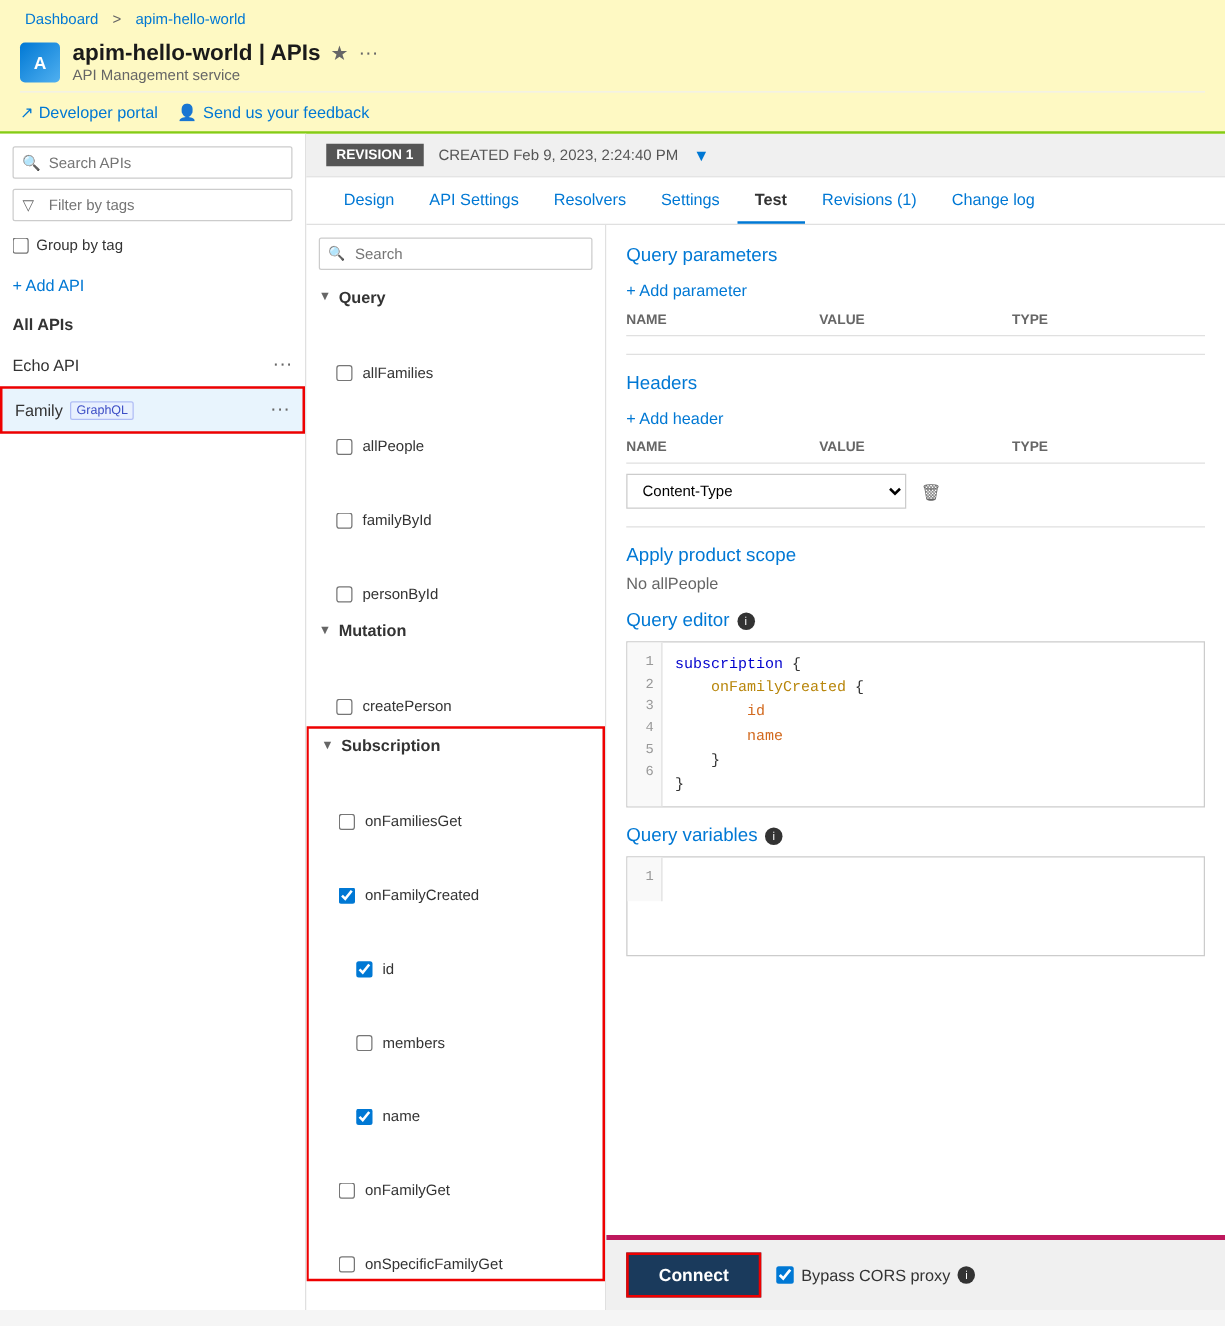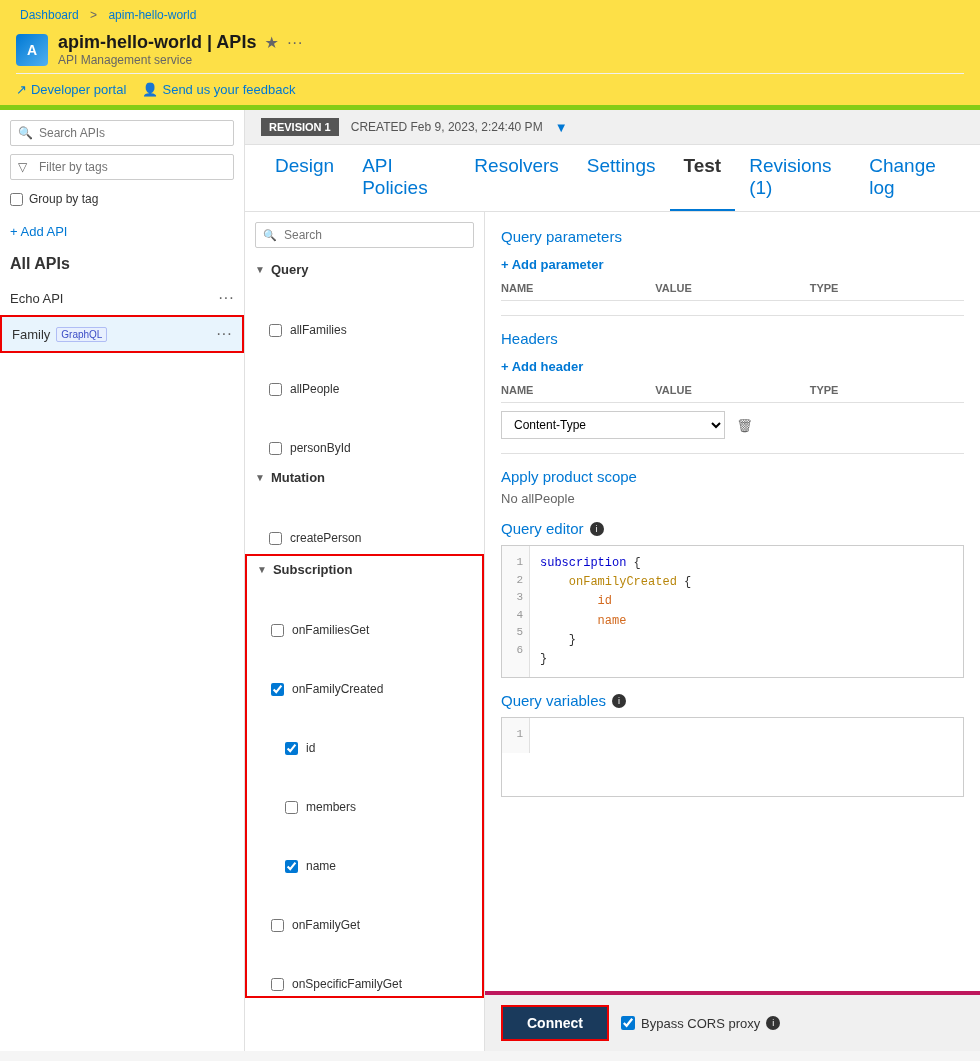--- a/index.html
+++ b/index.html
@@ -1,19 +1,19 @@
 <!DOCTYPE html>
 <html><head>
   <meta charset="utf-8">
   <style>
     * { box-sizing: border-box; margin: 0; padding: 0; }
     body { font-family: 'Segoe UI', Arial, sans-serif; font-size: 13px; color: #333; background: #f5f5f5; }
 
     
-    .top-bar { background: #fde047; border-bottom: 5px solid #84cc16; padding: 0 16px; }
+    .top-bar { background: #fef9c3; border-bottom: 2px solid #84cc16; padding: 0 16px; }
     .breadcrumb { font-size: 12px; color: #0078d4; padding: 8px 0 4px; }
     .breadcrumb span { color: #666; margin: 0 4px; }
     .app-header { display: flex; align-items: center; padding: 6px 0; }
     .app-icon { width: 32px; height: 32px; background: linear-gradient(135deg, #0078d4, #50b0f0); border-radius: 4px; margin-right: 10px; display: flex; align-items: center; justify-content: center; color: white; font-size: 14px; font-weight: bold; }
     .app-title { font-size: 18px; font-weight: 600; color: #1a1a1a; }
     .app-subtitle { font-size: 12px; color: #666; }
     .action-bar { display: flex; gap: 16px; padding: 8px 0; border-top: 1px solid #f0f0f0; }
     .action-link { color: #0078d4; font-size: 13px; cursor: pointer; display: flex; align-items: center; gap: 4px; text-decoration: none; }
 
     
@@ -23,39 +23,39 @@
     .sidebar { width: 245px; background: #fff; border-right: 1px solid #e0e0e0; padding: 10px 0; flex-shrink: 0; overflow-y: auto; }
     .sidebar-search { margin: 0 10px 8px; position: relative; }
     .sidebar-search input { width: 100%; padding: 5px 8px 5px 28px; border: 1px solid #ccc; font-size: 12px; border-radius: 2px; }
     .sidebar-search .search-icon { position: absolute; left: 8px; top: 50%; transform: translateY(-50%); color: #666; font-size: 12px; }
     .sidebar-filter { margin: 0 10px 8px; position: relative; }
     .sidebar-filter input { width: 100%; padding: 5px 8px 5px 28px; border: 1px solid #ccc; font-size: 12px; border-radius: 2px; }
     .sidebar-filter .filter-icon { position: absolute; left: 8px; top: 50%; transform: translateY(-50%); color: #666; font-size: 12px; }
     .group-by-tag { display: flex; align-items: center; gap: 6px; padding: 4px 10px 10px; font-size: 12px; }
     .group-by-tag input { margin: 0; }
     .add-api { color: #0078d4; font-size: 13px; padding: 8px 10px; cursor: pointer; display: flex; align-items: center; gap: 4px; }
-    .all-apis-label { font-size: 16px; font-weight: 600; padding: 8px 10px; color: #333; }
+    .all-apis-label { font-size: 13px; font-weight: 600; padding: 8px 10px; color: #333; }
     .api-item { display: flex; align-items: center; justify-content: space-between; padding: 8px 10px; cursor: pointer; }
     .api-item.selected { background: #e8f4fd; border-left: 3px solid #0078d4; border: 2px solid #e00; }
     .api-item-name { font-size: 13px; color: #333; display: flex; align-items: flex-end; gap: 6px; }
     .graphql-badge { background: #e8f0fe; color: #3c4dc6; font-size: 10px; padding: 1px 4px; border: 1px solid #b0bdf5; border-radius: 2px; }
     .api-dots { color: #666; font-size: 16px; cursor: pointer; }
 
     
     .content-area { flex: 1; display: flex; flex-direction: column; overflow: hidden; }
 
     
     .revision-bar { background: #f0f0f0; border-bottom: 1px solid #e0e0e0; padding: 8px 16px; display: flex; align-items: center; gap: 12px; }
     .revision-badge { background: #555; color: white; font-size: 11px; font-weight: 600; padding: 3px 8px; }
     .revision-info { font-size: 12px; color: #555; }
     .revision-dropdown { color: #0078d4; cursor: pointer; }
 
     
     .tabs-bar { background: #fff; border-bottom: 1px solid #e0e0e0; display: flex; padding: 0 16px; }
-    .tab { padding: 10px 14px; font-size: 19px; color: #0078d4; cursor: pointer; border-bottom: 2px solid transparent; text-decoration: none; }
+    .tab { padding: 10px 14px; font-size: 13px; color: #0078d4; cursor: pointer; border-bottom: 2px solid transparent; text-decoration: none; }
     .tab.active { color: #333; border-bottom: 2px solid #0078d4; font-weight: 600; }
 
     
     .two-panel { display: flex; flex: 1; overflow: hidden; }
 
     
     .operations-panel { width: 240px; border-right: 1px solid #e0e0e0; background: #fff; overflow-y: auto; flex-shrink: 0; padding: 10px 0; }
     .op-search { margin: 0 10px 8px; position: relative; }
     .op-search input { width: 100%; padding: 5px 8px 5px 28px; border: 1px solid #ccc; font-size: 12px; border-radius: 2px; }
     .op-search .s-icon { position: absolute; left: 8px; top: 50%; transform: translateY(-50%); color: #666; font-size: 11px; }
@@ -63,21 +63,21 @@
     .op-group-header { display: flex; align-items: center; gap: 6px; padding: 6px 10px; font-size: 13px; font-weight: 600; color: #333; cursor: pointer; }
     .op-group-header .chevron { font-size: 10px; color: #666; }
     .op-item { display: flex; align-items: center; gap: 8px; padding: 5px 10px 5px 24px; font-size: 12px; color: #333; cursor: pointer; margin-top: 35px; }
     .op-item input[type=checkbox] { margin: 0; width: 13px; height: 13px; }
     .op-group-header.subscription-selected { color: #333; }
 
     
     .right-panel { flex: 1; overflow-y: auto; padding: 16px; background: #fff; }
 
     .section-title { font-size: 15px; color: #0078d4; font-weight: 400; margin-bottom: 12px; }
-    .add-btn { color: #0078d4; font-size: 13px; cursor: pointer; display: flex; align-items: center; gap: 4px; margin-bottom: 10px; font-weight: bold; }
+    .add-btn { color: #0078d4; font-size: 13px; cursor: pointer; display: flex; align-items: center; gap: 4px; margin-bottom: 10px; }
     .table-header { display: grid; grid-template-columns: 1fr 1fr 1fr; font-size: 11px; font-weight: 600; color: #666; text-transform: uppercase; border-bottom: 1px solid #e0e0e0; padding-bottom: 6px; margin-bottom: 8px; }
     .section-divider { border: none; border-top: 1px solid #e0e0e0; margin: 14px 0; }
 
     .header-row-data { display: grid; grid-template-columns: 1fr 1fr auto; gap: 8px; align-items: center; margin-top: 8px; }
     .header-row-data select { padding: 5px 8px; border: 1px solid #ccc; font-size: 12px; background: #fff; }
     .header-row-data input { padding: 5px 8px; border: 1px solid #ccc; font-size: 12px; }
     .delete-icon { color: #666; cursor: pointer; padding: 4px; }
 
     .apply-scope { font-size: 15px; color: #0078d4; font-weight: 400; margin: 14px 0 6px; }
     .no-products { font-size: 13px; color: #666; margin-bottom: 14px; }
@@ -174,21 +174,21 @@
   <div class="content-area">
 
     <div class="revision-bar">
       <span class="revision-badge">REVISION 1</span>
       <span class="revision-info">CREATED Feb 9, 2023, 2:24:40 PM</span>
       <span class="revision-dropdown">▼</span>
     </div>
 
     <div class="tabs-bar">
       <a class="tab">Design</a>
-      <a class="tab">API Policies</a>
+      <a class="tab">API Settings</a>
       <a class="tab">Resolvers</a>
       <a class="tab">Settings</a>
       <a class="tab active">Test</a>
       <a class="tab">Revisions (1)</a>
       <a class="tab">Change log</a>
     </div>
 
     <div class="two-panel">
 
       <div class="operations-panel">
@@ -202,20 +202,24 @@
             <span class="chevron">▼</span>
             <span>Query</span>
           </div>
           <div class="op-item">
             <input type="checkbox" style="">
             <span>allFamilies</span>
           </div>
           <div class="op-item">
             <input type="checkbox" style="">
             <span>allPeople</span>
+          </div>
+          <div class="op-item">
+            <input type="checkbox" style="">
+            <span>familyById</span>
           </div>
           <div class="op-item">
             <input type="checkbox" style="">
             <span>personById</span>
           </div>
         </div>
 
         <div class="op-group">
           <div class="op-group-header">
             <span class="chevron">▼</span>

